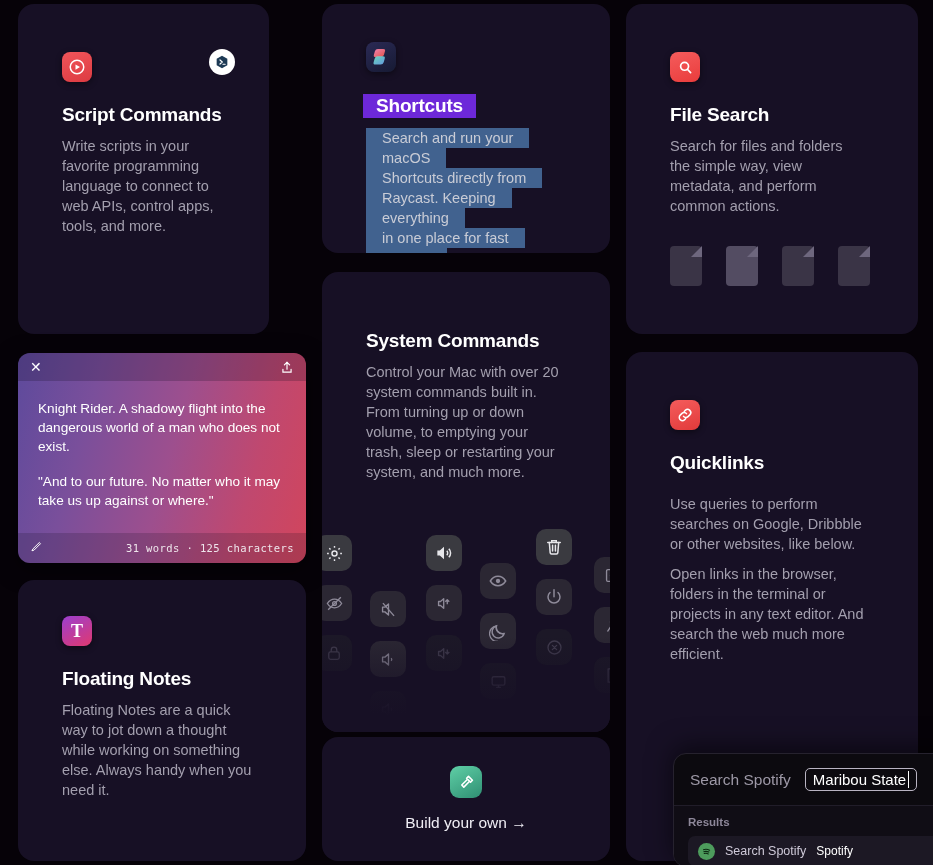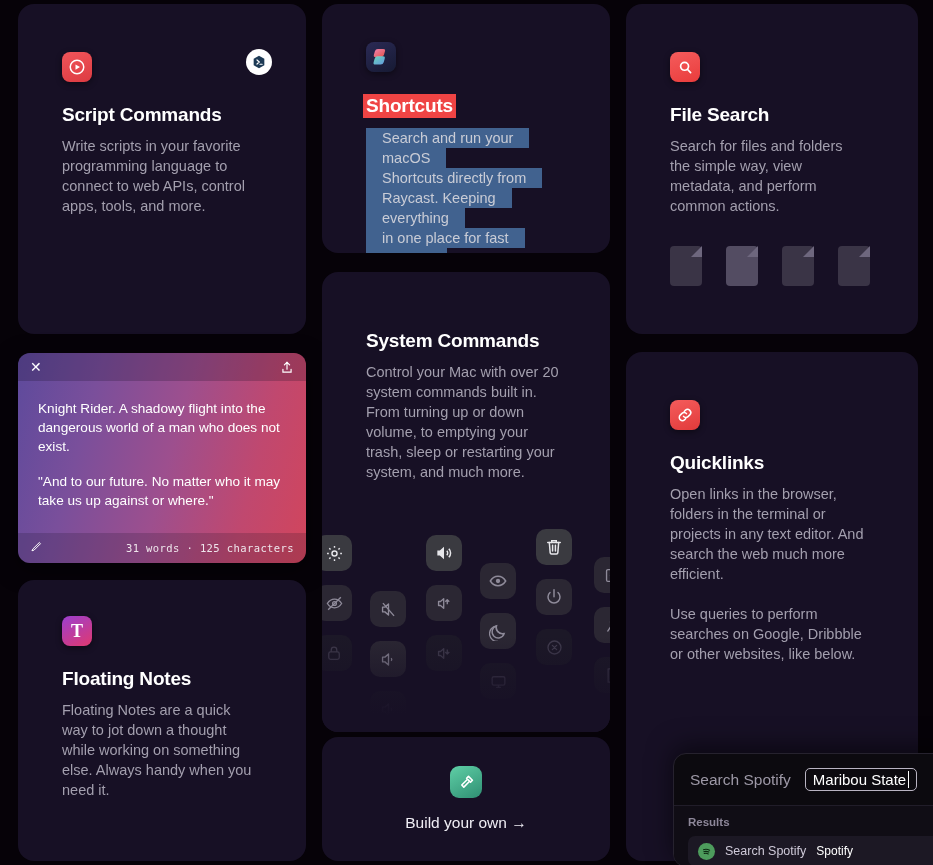--- a/index.html
+++ b/index.html
@@ -35,23 +35,23 @@
     margin-top:22px;
   }
   .card-body {
     color:#a39fae;
     font-size:14.5px;
     line-height:20px;
     margin-top:10px;
     max-width:196px;
   }
   .sel-title {
-    background:#ef4444;
+    background:#6d28d9;
     display:inline-block;
-    padding:1px 3px;
+    padding:1px 13px;
     margin-left:-3px;
     color:#fff;
   }
   .sel-body span {
     background:#41628f;
     color:#c9ccd6;
     box-decoration-break:clone;
     -webkit-box-decoration-break:clone;
     padding:2px 16px;
   }
@@ -185,21 +185,21 @@
     display:flex;align-items:center;justify-content:center;
   }
   .sp-row-title { color:#cfcad9; font-size:12.5px; }
   .sp-row-sub { color:#ffffff; font-size:12px; }
 </style>
 </head>
 <body>
 
 <div class="board">
 
-  <div class="card card-pad" style="left:18px; top:4px; width:288px; height:330px;">
+  <div class="card card-pad" style="left:18px; top:4px; width:251px; height:330px;">
     <div style="display:flex;align-items:flex-start;justify-content:space-between;">
       <div class="app-icon" style="background:linear-gradient(160deg,#f0555a,#dd3b42);">
         <svg width="18" height="18" viewBox="0 0 24 24" fill="none" stroke="#fff" stroke-width="2">
           <circle cx="12" cy="12" r="9"></circle>
             <path d="M10 8.5l6 3.5-6 3.5z" fill="#fff" stroke="none"></path>
         </svg>
       </div>
       <div style="width:26px;height:26px;border-radius:50%;background:#fff;display:flex;align-items:center;justify-content:center;margin-top:-3px;margin-right:-10px;">
         <svg width="16" height="16" viewBox="0 0 24 24">
           <path d="M12 2.5l8 4.6v9.8l-8 4.6-8-4.6V7.1z" fill="#1d3a55"></path>
@@ -443,22 +443,22 @@
   </div>
 
   <div class="card card-pad" style="left:626px; top:352px; width:292px; height:509px; ">
     <div class="app-icon" style="background:linear-gradient(160deg,#f45c5c,#e23a3a);">
       <svg width="18" height="18" viewBox="0 0 24 24" fill="none" stroke="#fff" stroke-width="2" stroke-linecap="round">
         <path d="M10 13.8a4 4 0 006 .4l2.4-2.4a4.2 4.2 0 00-6-6L11 7.3"></path>
         <path d="M14 10.2a4 4 0 00-6-.4L5.6 12.2a4.2 4.2 0 006 6L13 16.7"></path>
       </svg>
     </div>
     <div class="card-title">Quicklinks</div>
+    <div class="card-body" style="max-width:196px;margin-top:20px;">Use queries to perform searches on Google, Dribbble or other websites, like below.</div>
     <div class="card-body" style="max-width:196px;">Open links in the browser, folders in the terminal or projects in any text editor. And search the web much more efficient.</div>
-    <div class="card-body" style="max-width:196px;margin-top:20px;">Use queries to perform searches on Google, Dribbble or other websites, like below.</div>
   </div>
 
   <div class="spotify">
     <div class="sp-top">
       <span class="sp-label">Search Spotify</span>
       <span class="sp-input">
         <span>Maribou State</span>
         <span class="caret"></span>
       </span>
     </div>

